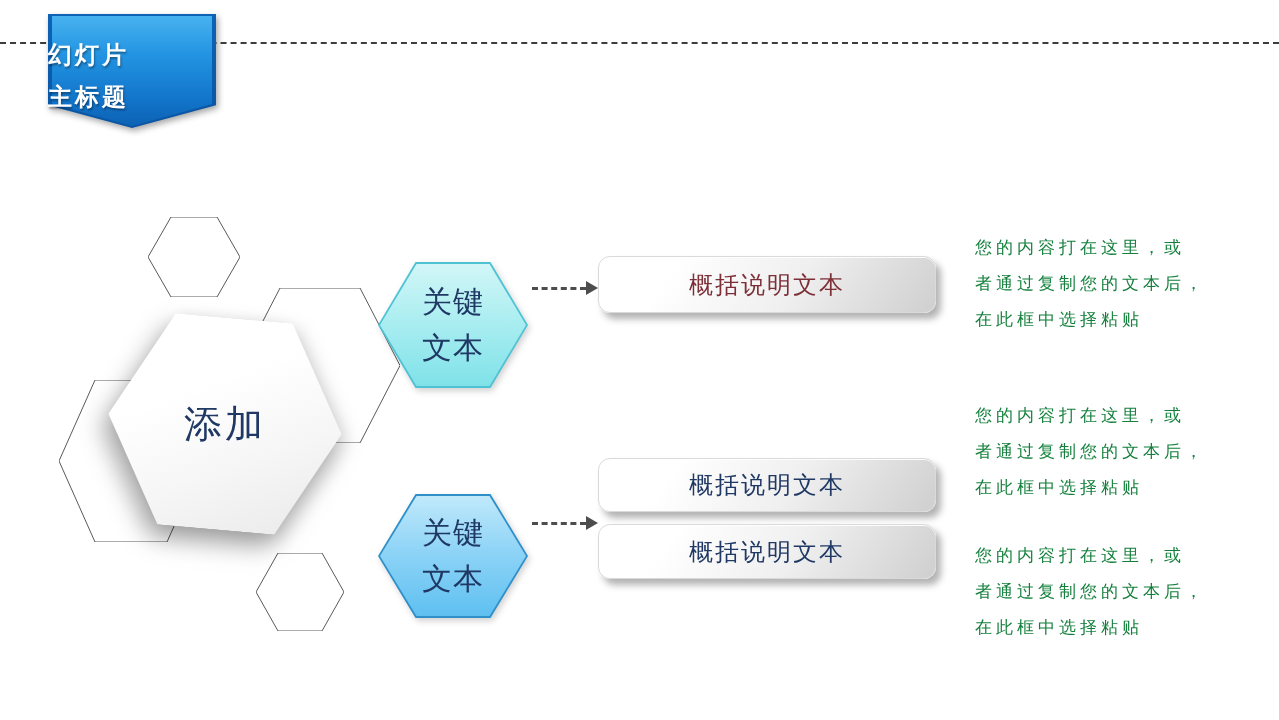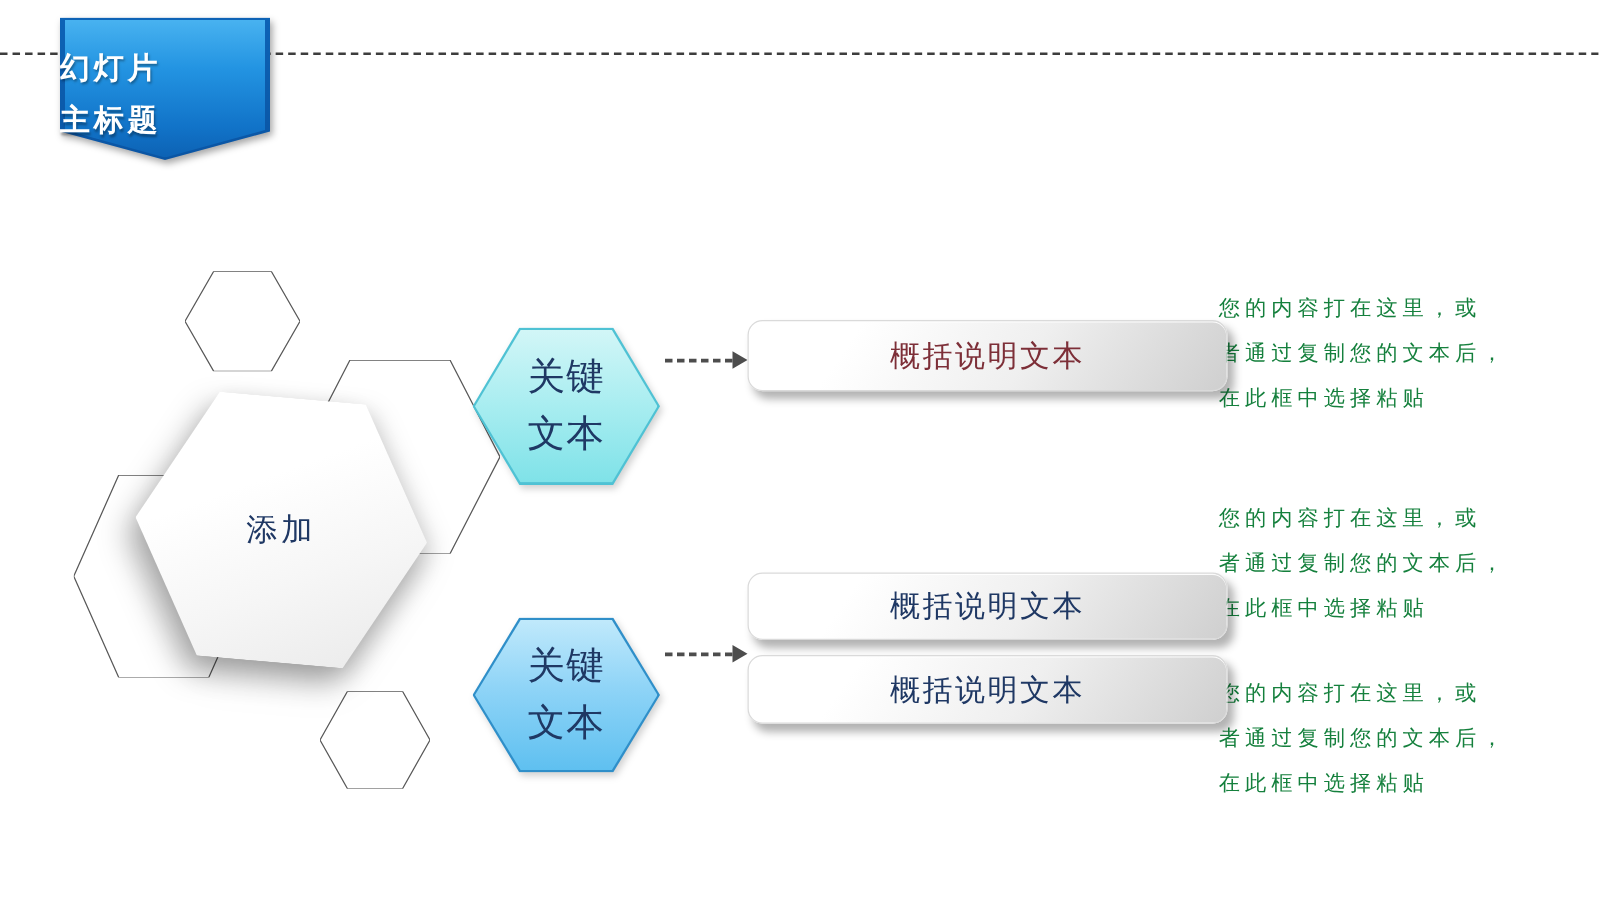--- a/index.html
+++ b/index.html
@@ -54,21 +54,21 @@
   }
   .big-hex-shape{
     position:absolute;inset:0;
     clip-path:polygon(0 50%,25% 0,75% 0,100% 50%,75% 100%,25% 100%);
     background:linear-gradient(155deg,#ffffff 35%,#f6f6f6 65%,#e9e9e9 100%);
     transform:rotate(5deg);
   }
   .big-hex-text{
     position:absolute;inset:0;z-index:2;
     display:flex;flex-direction:column;align-items:center;justify-content:center;
-    color:#1f3864;font-size:25px;line-height:61px;letter-spacing:3px;
+    color:#1f3864;font-size:38px;line-height:61px;letter-spacing:3px;
   }
 
   
   .key-hex{position:absolute;width:150px;z-index:6;margin-top:32px;}
   .key-hex .hex-border,.key-hex .hex-fill{
     clip-path:polygon(0 50%,25% 0,75% 0,100% 50%,75% 100%,25% 100%);
   }
   .key-hex .hex-border{position:absolute;inset:0;}
   .key-hex .hex-fill{position:absolute;inset:2px;}
   .key-hex .hex-label{
@@ -92,21 +92,21 @@
   .connector .arrow-head{
     position:absolute;right:0;top:0;width:0;height:0;
     border-top:7px solid transparent;border-bottom:7px solid transparent;
     border-left:12px solid #4d4d4d;
   }
   .connector-1{left:532px;top:281px;}
   .connector-2{left:532px;top:516px;}
 
   
   .info-box{
-    position:absolute;left:598px;width:384px;
+    position:absolute;left:598px;width:338px;
     border-radius:12px;
     background:linear-gradient(125deg,#ffffff 22%,#efefef 58%,#cfcfcf 100%);
     border:1px solid #dadada;
     box-shadow:5px 6px 7px rgba(0,0,0,0.30), inset 0 1px 0 rgba(255,255,255,0.9);
     display:flex;align-items:center;justify-content:center;
     font-size:24px;letter-spacing:2px;
     box-sizing:border-box;
     z-index:6;
   }
   .info-box-1{top:256px;height:57px;color:#7d2f38;}

